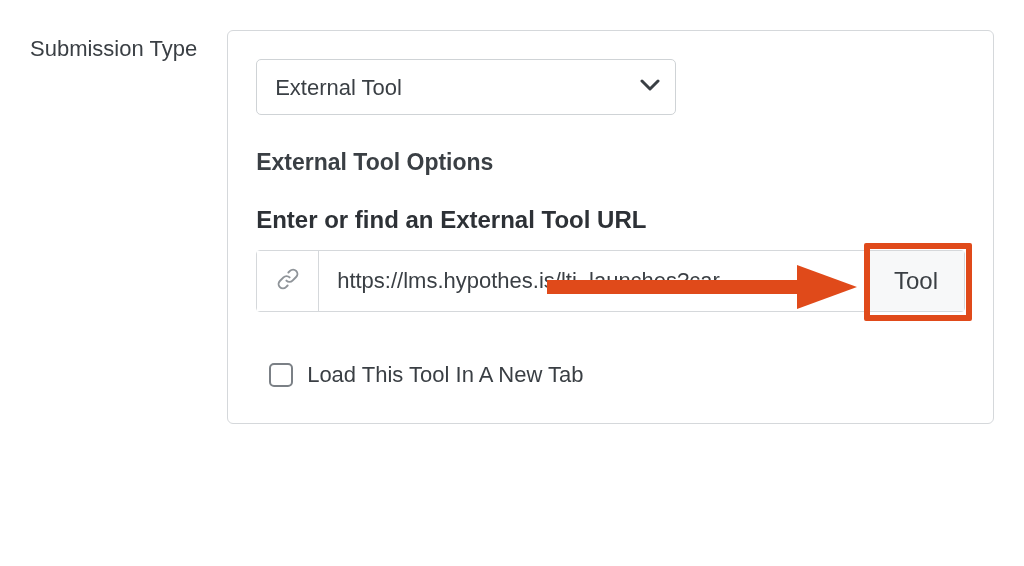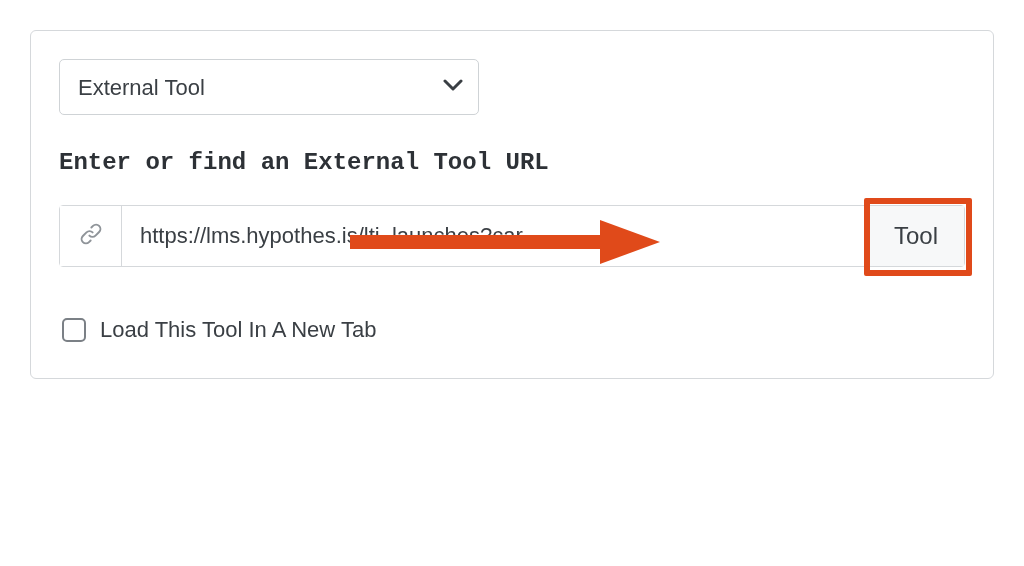--- a/index.html
+++ b/index.html
@@ -61,22 +61,21 @@
     .section-title {
       font-size: 23px;
       font-weight: 700;
       color: #3a3f44;
       margin-bottom: 30px;
     }
     .subsection-title {
       font-size: 24px;
       font-weight: 700;
       color: #2d3136;
-      margin-bottom: 29px;
-      font-family: Liberation Mono, monospace;
+      margin-bottom: 16px;
     }
     .url-row {
       display: flex;
       align-items: stretch;
       border: 1px solid #d5d8db;
       border-radius: 4px;
       height: 62px;
       margin-bottom: 50px;
     }
     .url-icon-box {
@@ -104,21 +103,21 @@
       padding: 0 26px;
       font-size: 24px;
       color: #3a3f44;
       cursor: pointer;
       position: relative;
     }
     .checkbox-row {
       display: flex;
       align-items: center;
       gap: 14px;
-      margin-left: 3px;
+      margin-left: 13px;
     }
     .checkbox {
       width: 24px;
       height: 24px;
       border: 2px solid #7b8086;
       border-radius: 5px;
       background: #fff;
       cursor: pointer;
       appearance: none;
       -webkit-appearance: none;
@@ -136,34 +135,36 @@
     }
     .annotation-arrow {
       position: absolute;
       pointer-events: none;
     }
   </style>
 </head>
 <body>
 
 <div class="form-row">
+  <div class="label">Submission Type</div>
 
   <div class="panel">
 
     <div class="select-wrapper">
       <select class="select">
         <option>External Tool</option>
       </select>
       <span class="select-chevron">
         <svg width="20" height="14" viewBox="0 0 20 14">
           <path d="M2 3 L10 11 L18 3" fill="none" stroke="#3a3f44" stroke-width="3" stroke-linecap="round" stroke-linejoin="round"></path>
         </svg>
       </span>
     </div>
 
+    <div class="section-title">External Tool Options</div>
 
     <div class="subsection-title">Enter or find an External Tool URL</div>
 
     <div class="url-row" style="position:relative;">
       <div class="url-icon-box">
         <span>
           <svg width="26" height="26" viewBox="0 0 24 24">
             <path d="M10.5 13.5a4 4 0 0 0 5.66 0l3.34-3.34a4 4 0 0 0-5.66-5.66l-1.5 1.5" fill="none" stroke="#8f9499" stroke-width="1.8" stroke-linecap="round"></path>
             <path d="M13.5 10.5a4 4 0 0 0-5.66 0L4.5 13.84a4 4 0 0 0 5.66 5.66l1.5-1.5" fill="none" stroke="#8f9499" stroke-width="1.8" stroke-linecap="round"></path>
           </svg>

